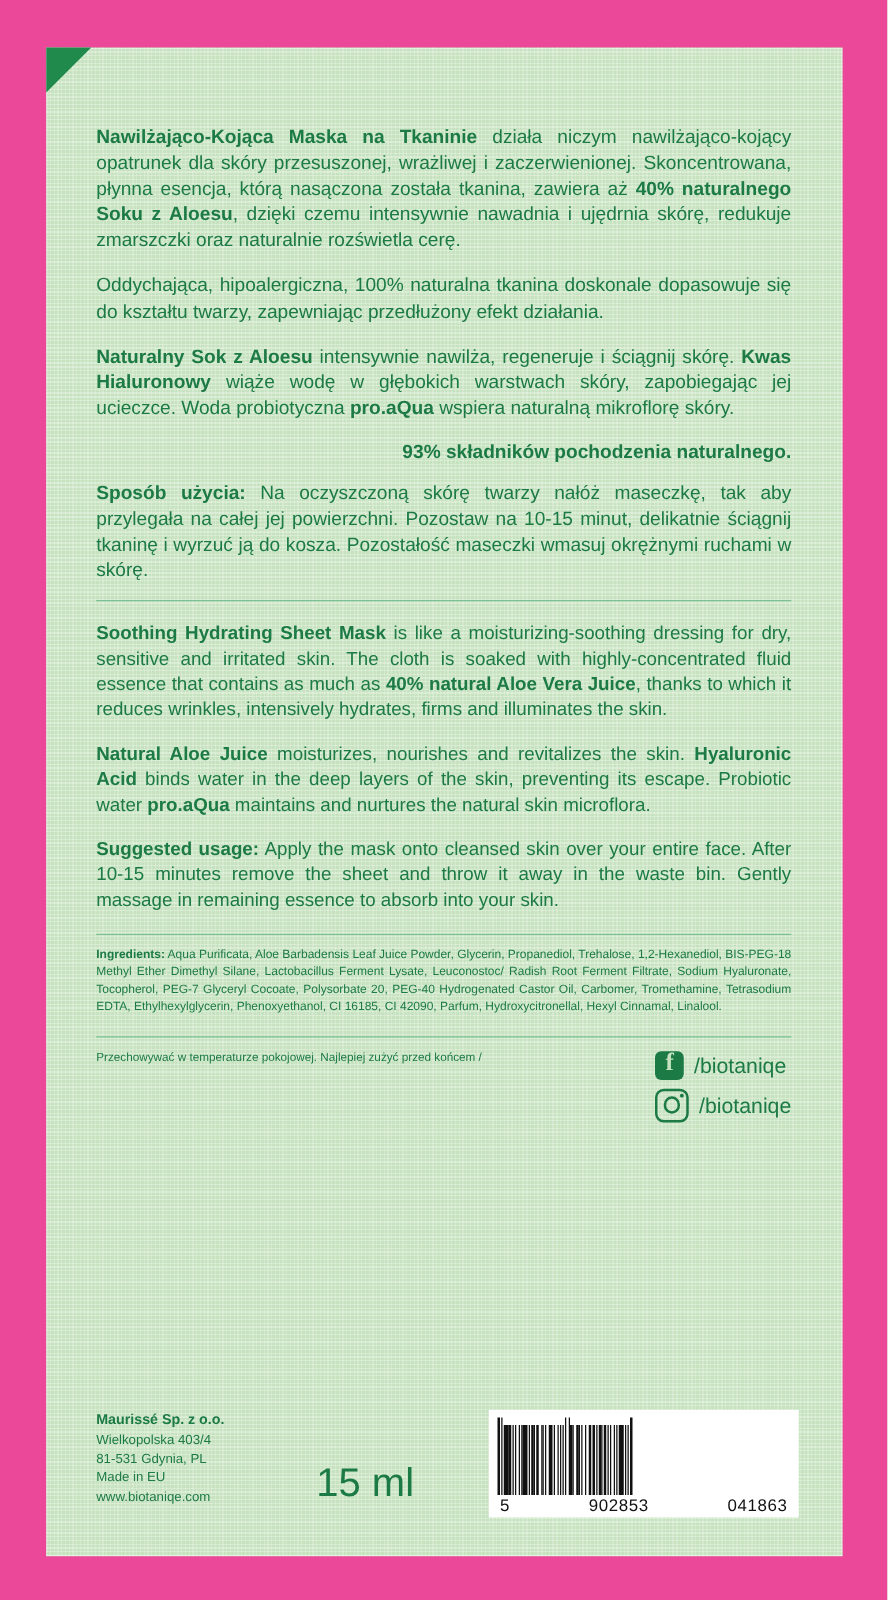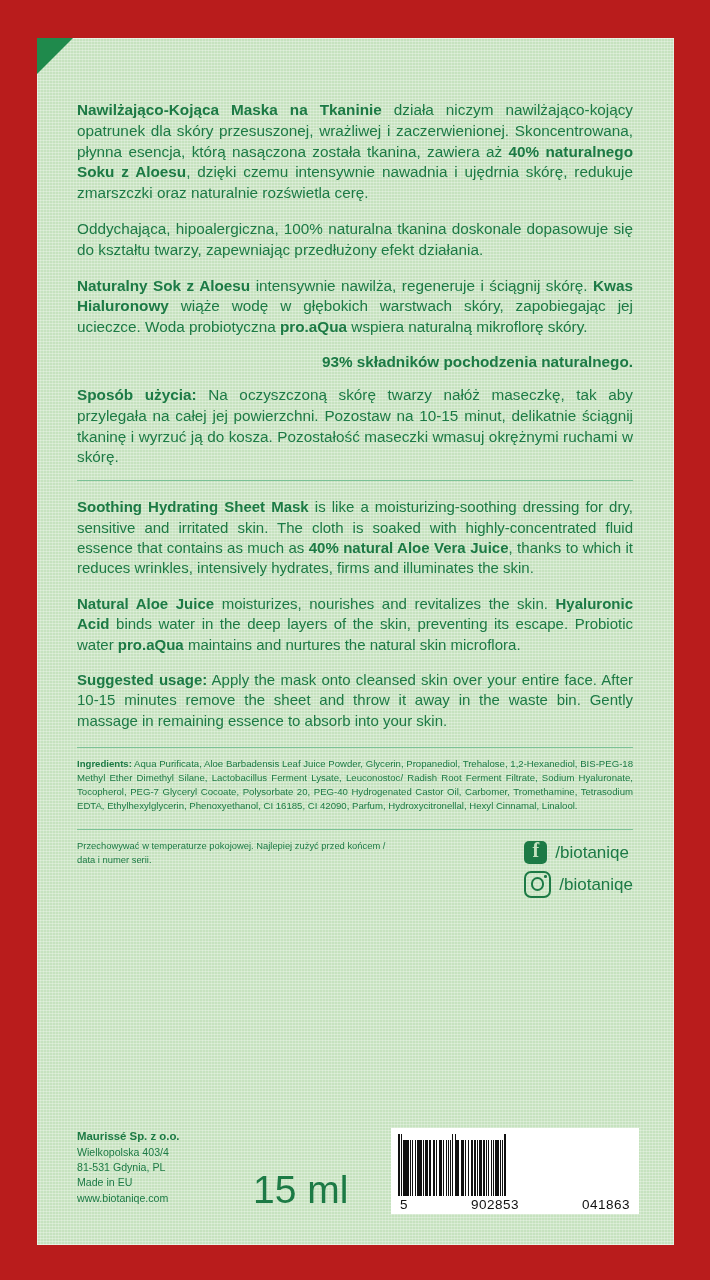--- a/index.html
+++ b/index.html
@@ -5,21 +5,21 @@
   html, body {
     margin: 0;
     padding: 0;
     background: #ffffff;
   }
   .page {
     position: relative;
     width: 710px;
     height: 1280px;
     overflow: hidden;
-    background: #b91c1c;
+    background: #ec4899;
     font-family: "Liberation Sans", sans-serif;
   }
   
   .sachet {
     position: absolute;
     left: 37px;
     top: 38px;
     width: 637px;
     height: 1207px;
     background:
@@ -184,21 +184,21 @@
     font-size: 10.6px;
     line-height: 1.45;
     color: #1c7a45;
     width: 170px;
   }
   .brandaddr .co {
     font-weight: bold;
     font-size: 11.4px;
   }
   .volume {
-    font-size: 39px;
+    font-size: 32px;
     color: #1c7a45;
     margin-left: 6px;
     margin-top: 40px;
   }
   .barcode-wrap {
     margin-left: auto;
     background: #ffffff;
     padding: 6px 7px 2px 7px;
     width: 248px;
     box-sizing: border-box;
@@ -249,21 +249,20 @@
 
       <div class="small-divider"></div>
 
       <p class="ingredients"><b>Ingredients:</b><span> Aqua Purificata, Aloe Barbadensis Leaf Juice Powder, Glycerin, Propanediol, Trehalose, 1,2-Hexanediol, BIS-PEG-18 Methyl Ether Dimethyl Silane, Lactobacillus Ferment Lysate, Leuconostoc/ Radish Root Ferment Filtrate, Sodium Hyaluronate, Tocopherol, PEG-7 Glyceryl Cocoate, Polysorbate 20, PEG-40 Hydrogenated Castor Oil, Carbomer, Tromethamine, Tetrasodium EDTA, Ethylhexylglycerin, Phenoxyethanol, CI 16185, CI 42090, Parfum, Hydroxycitronellal, Hexyl Cinnamal, Linalool.</span></p>
 
       <div class="small-divider"></div>
 
       <div class="storage-row">
         <div class="storage">
           <div>Przechowywać w temperaturze pokojowej. Najlepiej zużyć przed końcem /</div>
-          <div>data  i  numer  serii.</div>
         </div>
         <div class="social">
           <div class="social-item">
             <span class="sq-icon">
               <span class="fb-glyph">f</span>
             </span>
             <span class="handle">/biotaniqe</span>
           </div>
           <div class="social-item">
             <span class="sq-icon outline">

